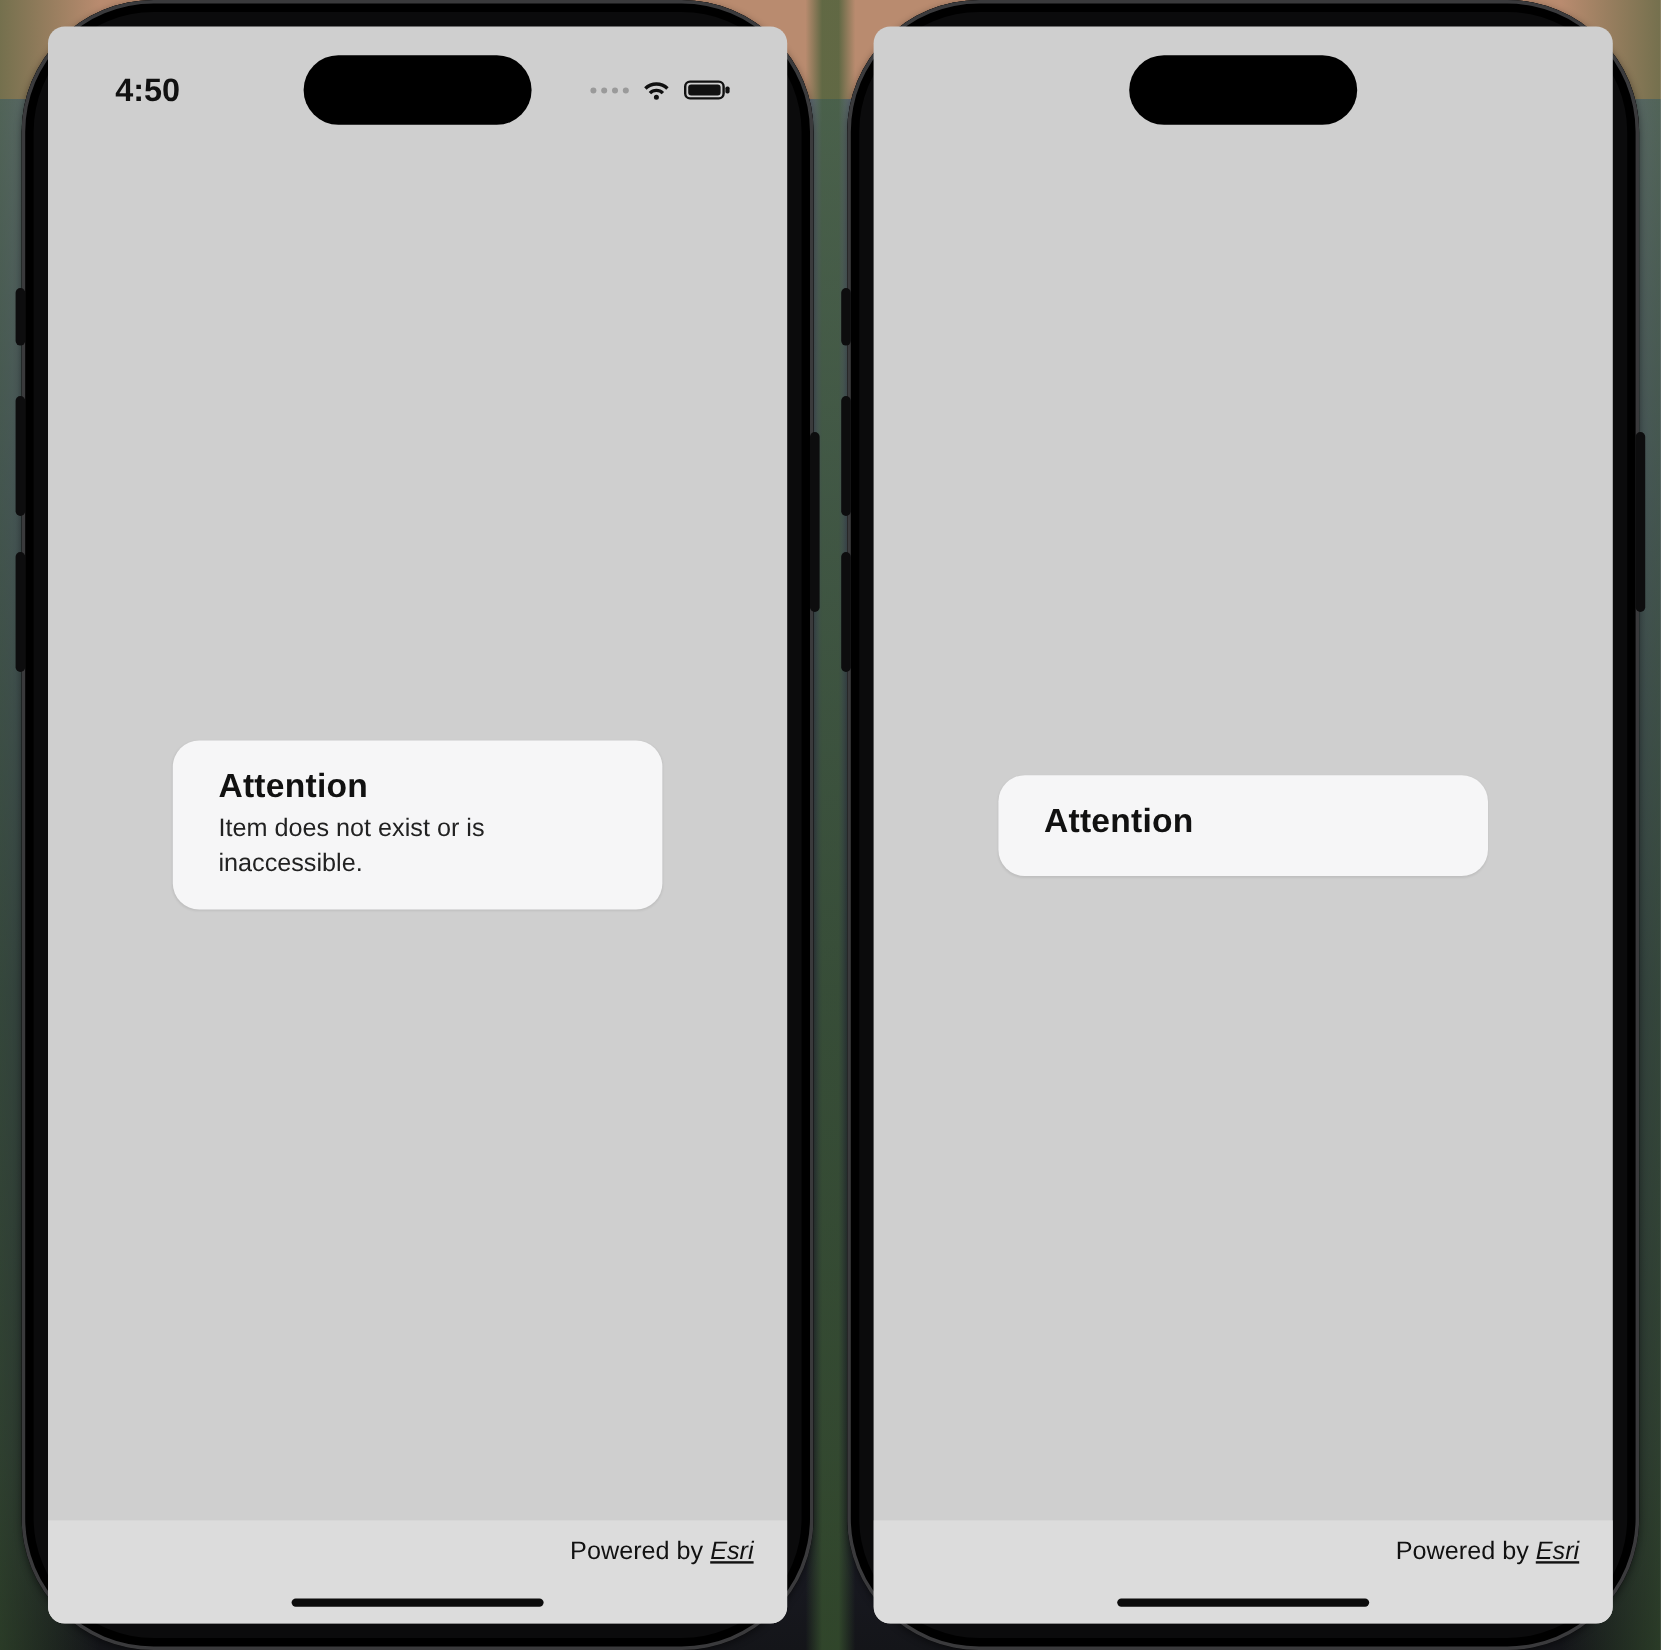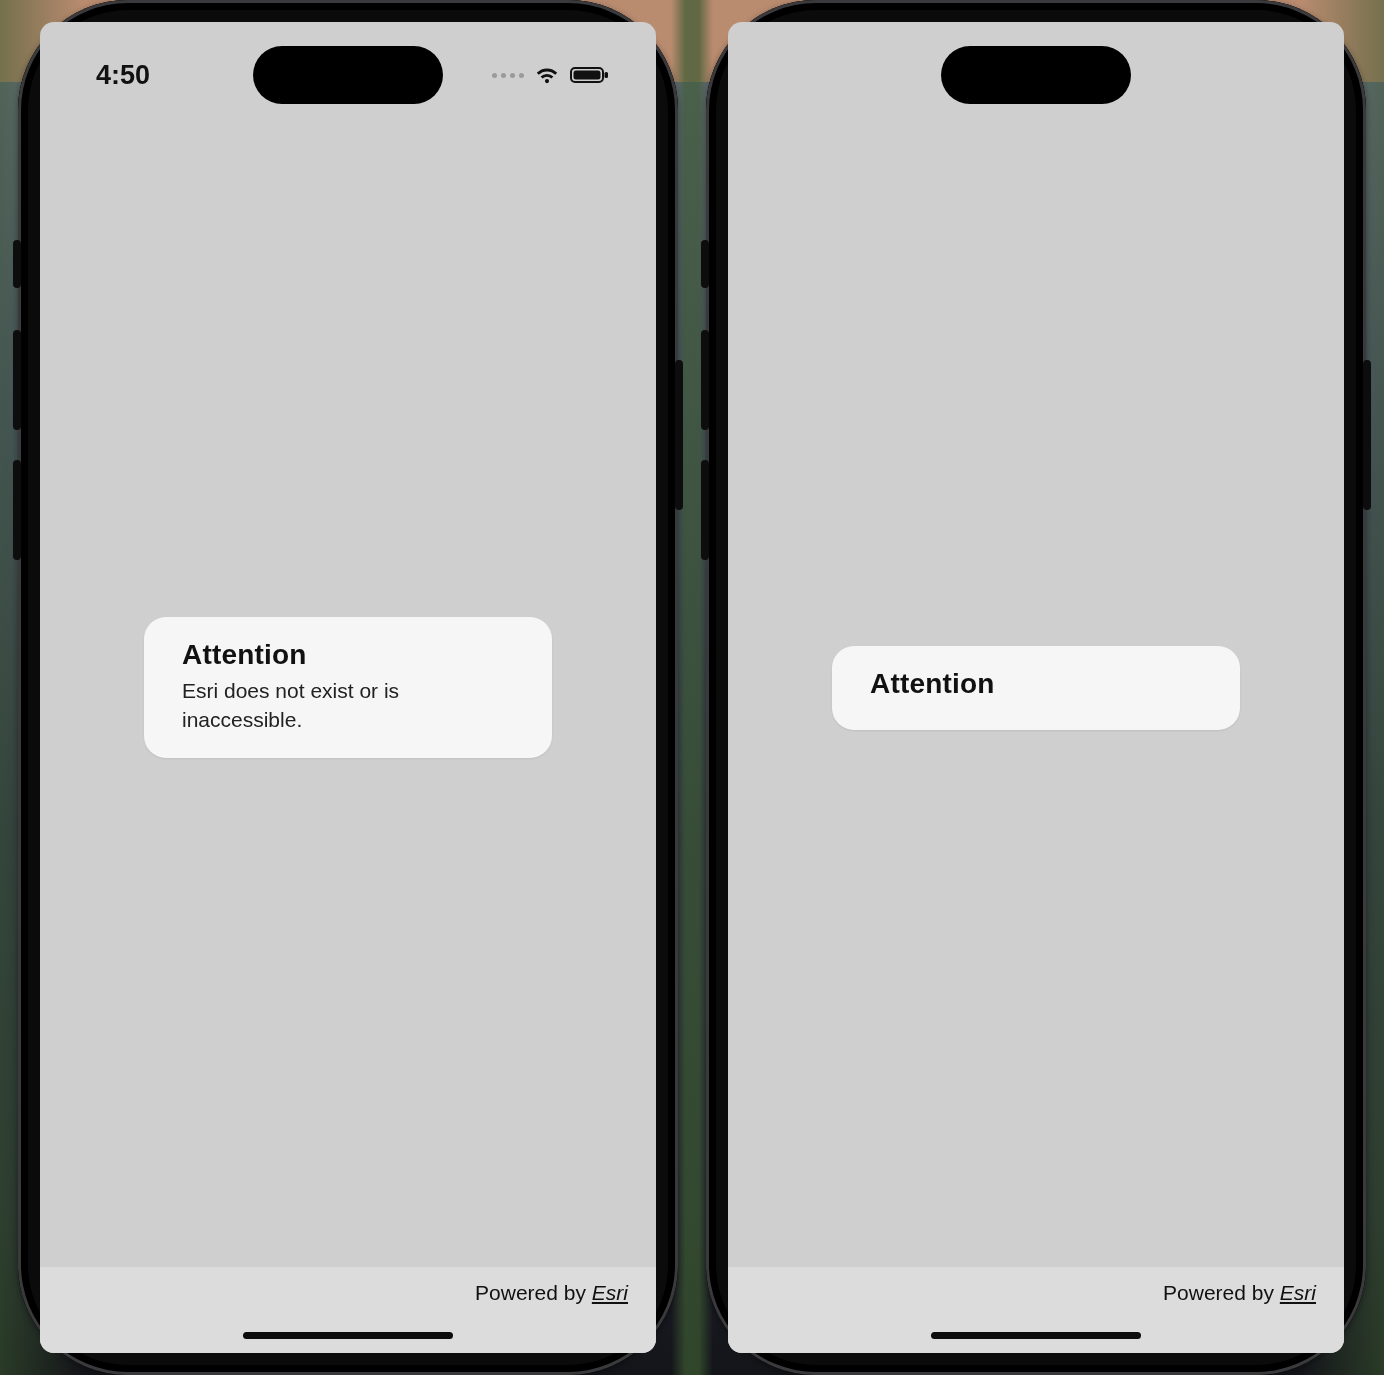--- a/index.html
+++ b/index.html
@@ -223,21 +223,21 @@
             </svg>
           </span>
         </span>
       </div>
 
       <div class="dynamic-island"></div>
 
       <div class="content">
         <div class="alert">
           <div class="alert-title">Attention</div>
-          <div class="alert-message">Esri does not exist or is inaccessible.</div>
+          <div class="alert-message">Item does not exist or is inaccessible.</div>
         </div>
       </div>
 
       <div class="footer">
         <div class="powered">
           <span>Powered by </span><a class="brand">Esri</a>
         </div>
         <div class="home-indicator"></div>
       </div>
     </div>

